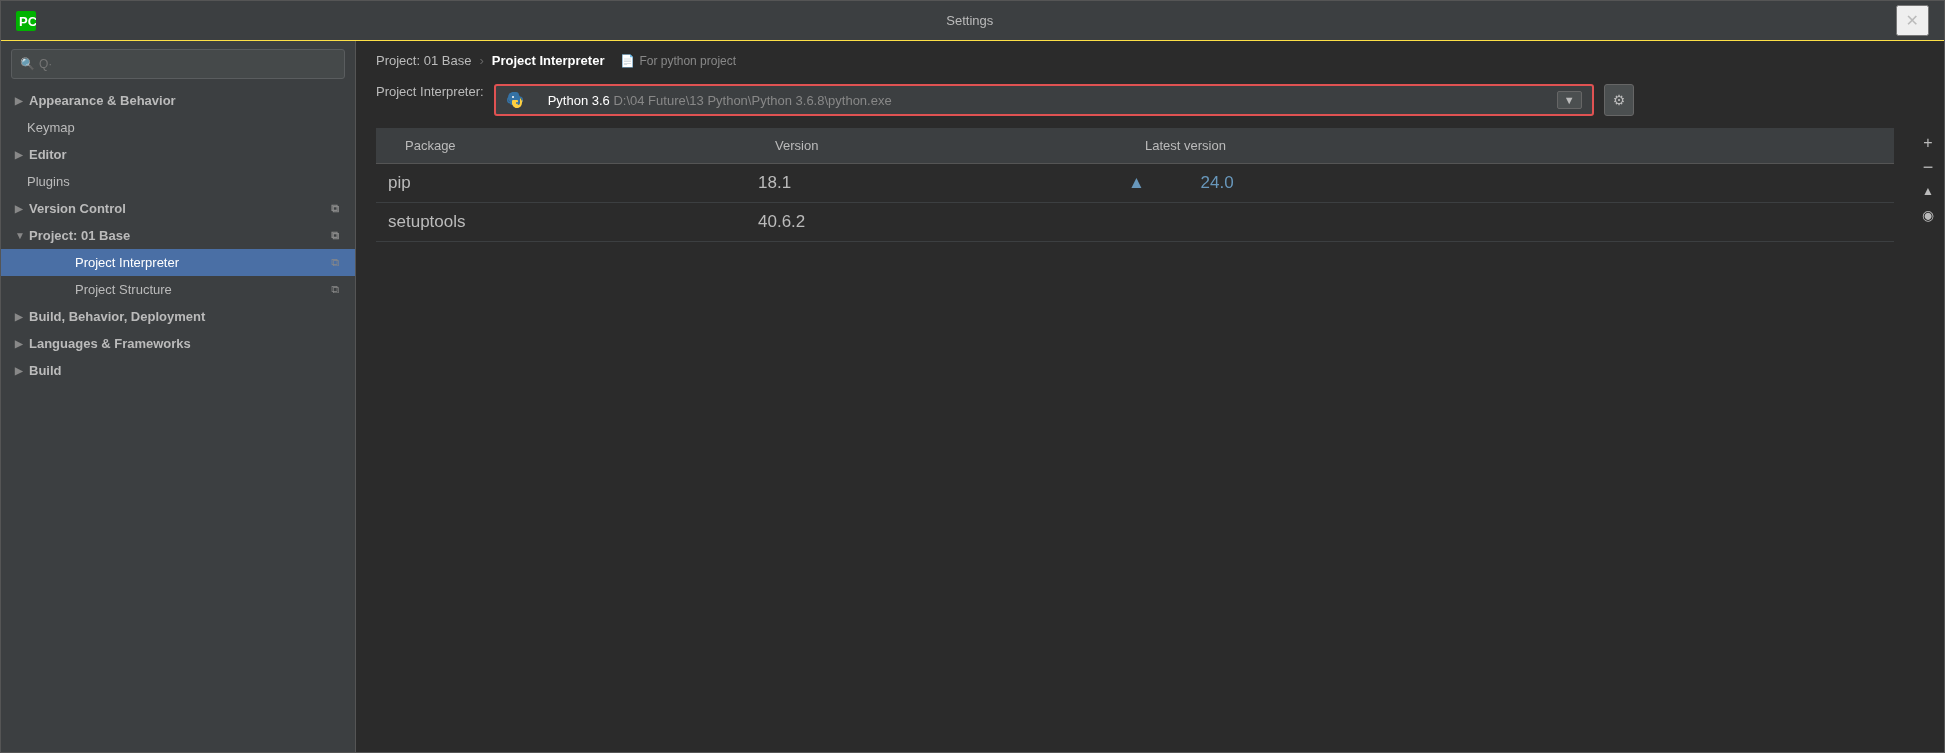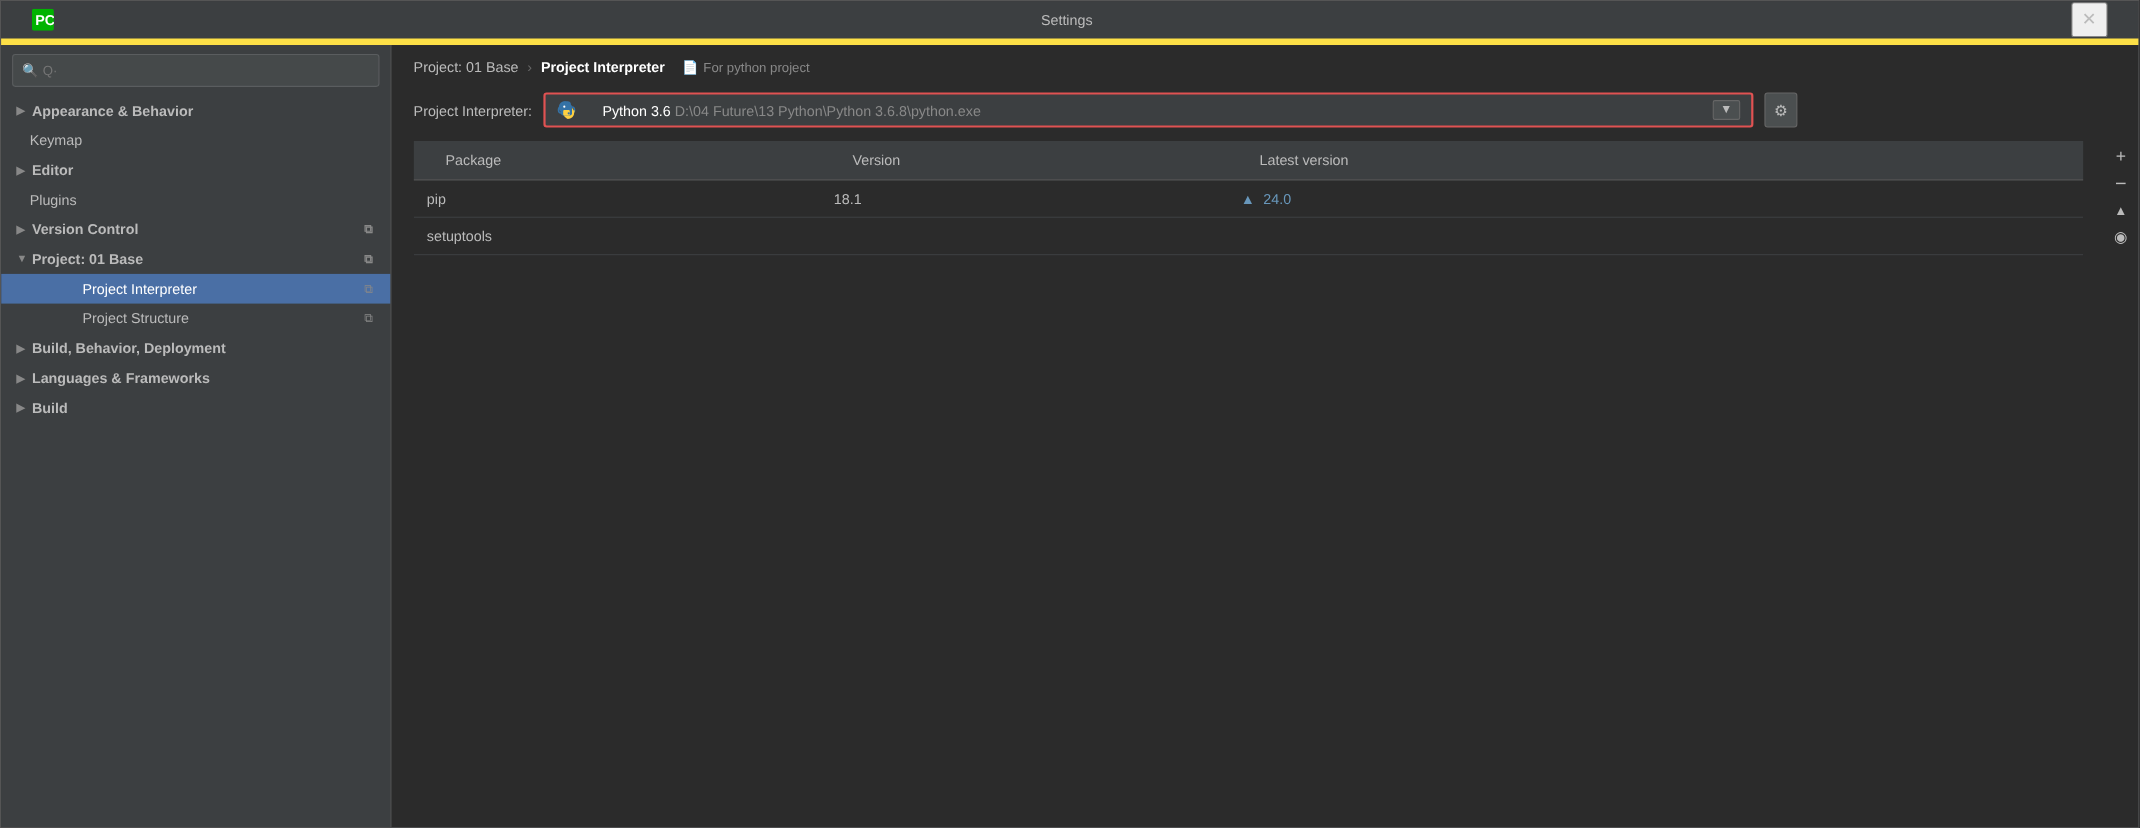--- a/index.html
+++ b/index.html
@@ -21,22 +21,22 @@
       display: flex;
       flex-direction: column;
     }
 
     
     .titlebar {
       background: #3c3f41;
       height: 40px;
       display: flex;
       align-items: center;
-      padding: 0 28px;
-      border-bottom: 6px solid #fde047;
+      padding: 0 15px;
+      border-bottom: 1px solid #fde047;
       flex-shrink: 0;
     }
     .titlebar-icon {
       width: 20px;
       height: 20px;
       margin-right: 8px;
       flex-shrink: 0;
     }
     .titlebar-title {
       color: #bbbbbb;
@@ -156,21 +156,20 @@
       font-size: 12px;
       display: flex;
       align-items: center;
       gap: 4px;
       margin-left: 8px;
     }
 
     
     .interpreter-row {
       display: flex;
-      align-items: center;
       padding: 8px 20px 12px 20px;
       gap: 10px;
       flex-shrink: 0;
     }
     .interpreter-label {
       color: #bbbbbb;
       font-size: 13px;
       white-space: nowrap;
     }
     .interpreter-dropdown {
@@ -253,29 +252,30 @@
       overflow-y: auto;
     }
     .table-row {
       display: grid;
       grid-template-columns: 370px 370px 1fr;
       border-bottom: 1px solid #3c3f41;
       padding: 4px 0;
     }
     .table-cell {
       color: #bbbbbb;
-      font-size: 13px;
+      font-size: 17px;
       padding: 5px 12px;
     }
     .table-cell .update-arrow {
       color: #6897bb;
       margin-right: 4px;
     }
     .table-cell .latest-version {
       color: #6897bb;
+      margin-left: 47px;
     }
 
     
     .right-actions {
       width: 30px;
       display: flex;
       flex-direction: column;
       align-items: center;
       padding-top: 4px;
       gap: 2px;
@@ -438,20 +438,21 @@
           <div class="table-body">
             <div class="table-row">
               <div class="table-cell">pip</div>
               <div class="table-cell">18.1</div>
               <div class="table-cell">
                 <span class="update-arrow">▲ </span><span class="latest-version">24.0</span>
               </div>
             </div>
             <div class="table-row">
               <div class="table-cell">setuptools</div>
+              <div class="table-cell">40.6.2</div>
               <div class="table-cell"></div>
             </div>
           </div>
         </div>
 
         <div class="right-actions">
           <button class="action-btn" title="Add package">+</button>
           <button class="action-btn" title="Remove package" style="font-size:18px;">−</button>
           <button class="action-btn" title="Upgrade package" style="font-size:12px;">▲</button>
           <button class="action-btn" title="Show early releases" style="font-size:14px;">◉</button>

